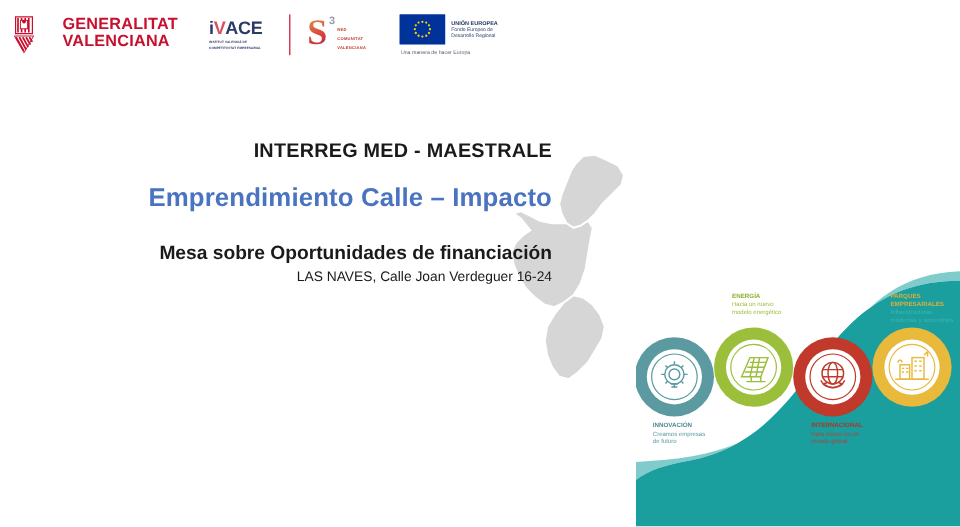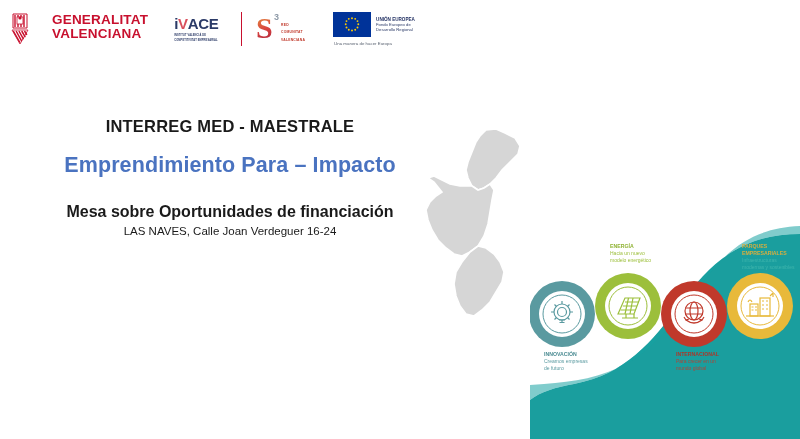--- a/index.html
+++ b/index.html
@@ -158,21 +158,21 @@
     width: 145px;
     height: 225px;
   }
 
   
   .text-block {
     position: absolute;
     left: 0;
     top: 115px;
     width: 460px;
-    text-align: center;
+    text-align: right;
   }
   .t-eyebrow {
     font-size: 16.5px;
     font-weight: bold;
     color: #1a1a1a;
     letter-spacing: 0.2px;
     line-height: 22px;
   }
   .t-title {
     margin-top: 14px;
@@ -309,21 +309,21 @@
         <path d="M50 144 L58 138 L66 140 L74 146 L80 154 L84 164 L82 174 L76 184
                  L70 194 L62 202 L54 208 L46 206 L40 198 L36 188 L34 176 L36 164
                  L42 154 Z"></path>
       </g>
     </svg>
   </div>
 
   <div class="text-block">
     <div class="t-eyebrow">INTERREG MED - MAESTRALE</div>
     <div class="t-title">
-      <div>Emprendimiento Para – Impacto</div>
+      <div>Emprendimiento Calle – Impacto</div>
     </div>
     <div class="t-subtitle">Mesa sobre Oportunidades de financiación</div>
     <div class="t-venue">LAS NAVES, Calle Joan Verdeguer 16-24</div>
   </div>
 
   <div class="graphic">
     <svg width="270" height="215" viewBox="0 0 270 215">
 
       <g>
         <path d="M270 10 C210 10 180 40 150 80 C122 118 96 150 44 160

